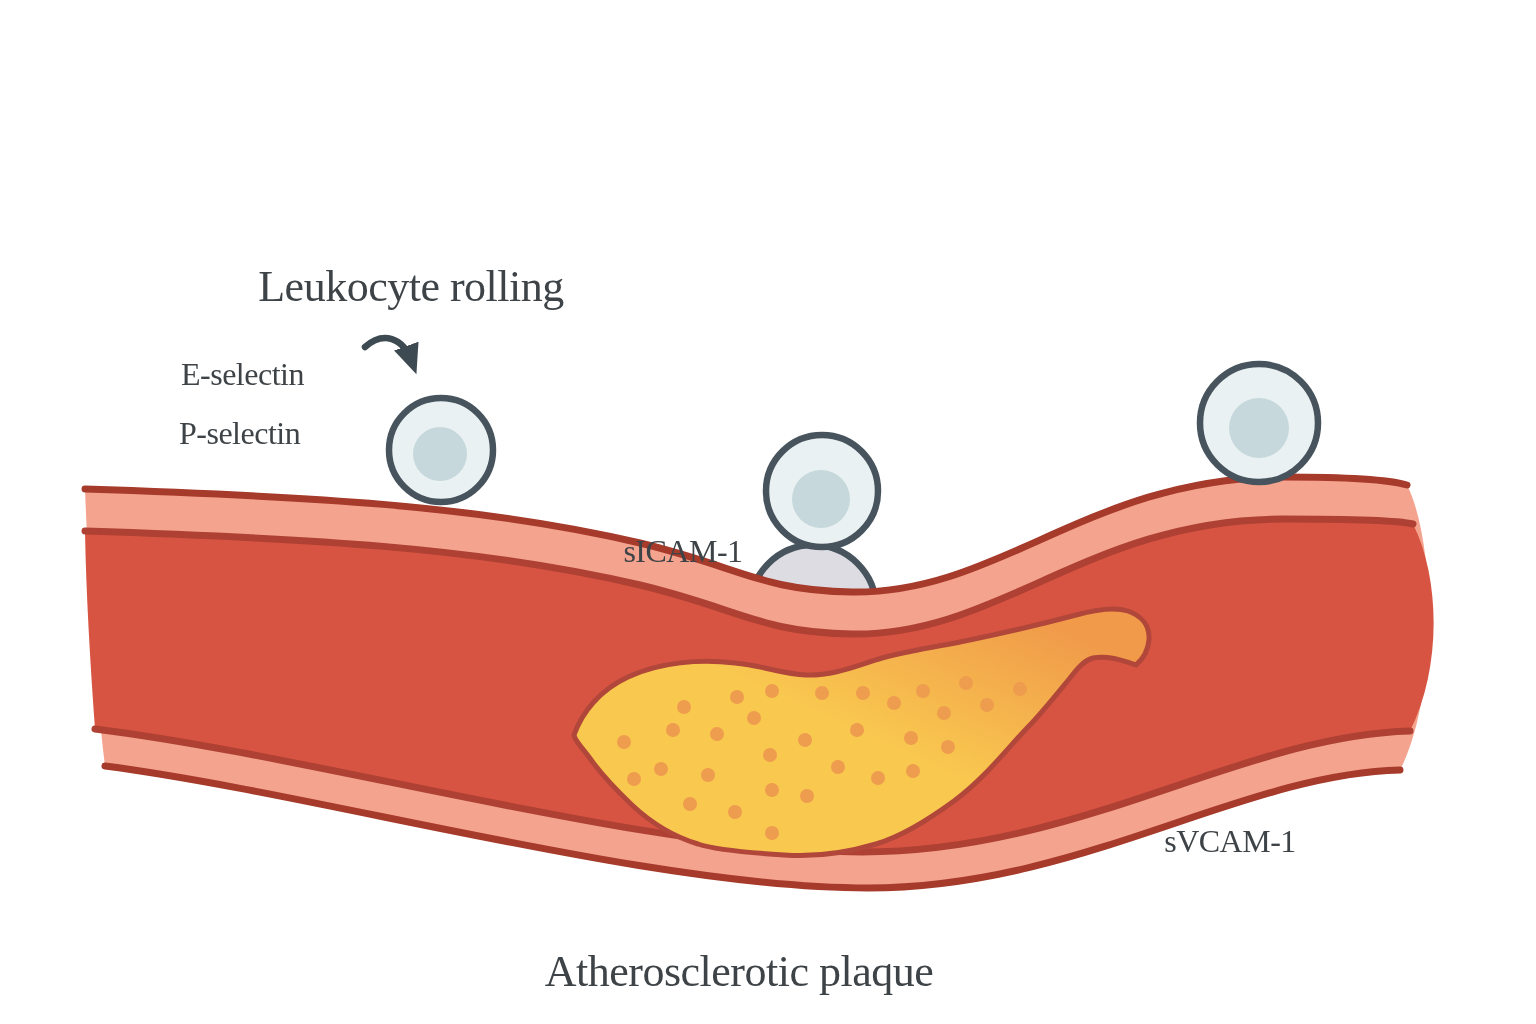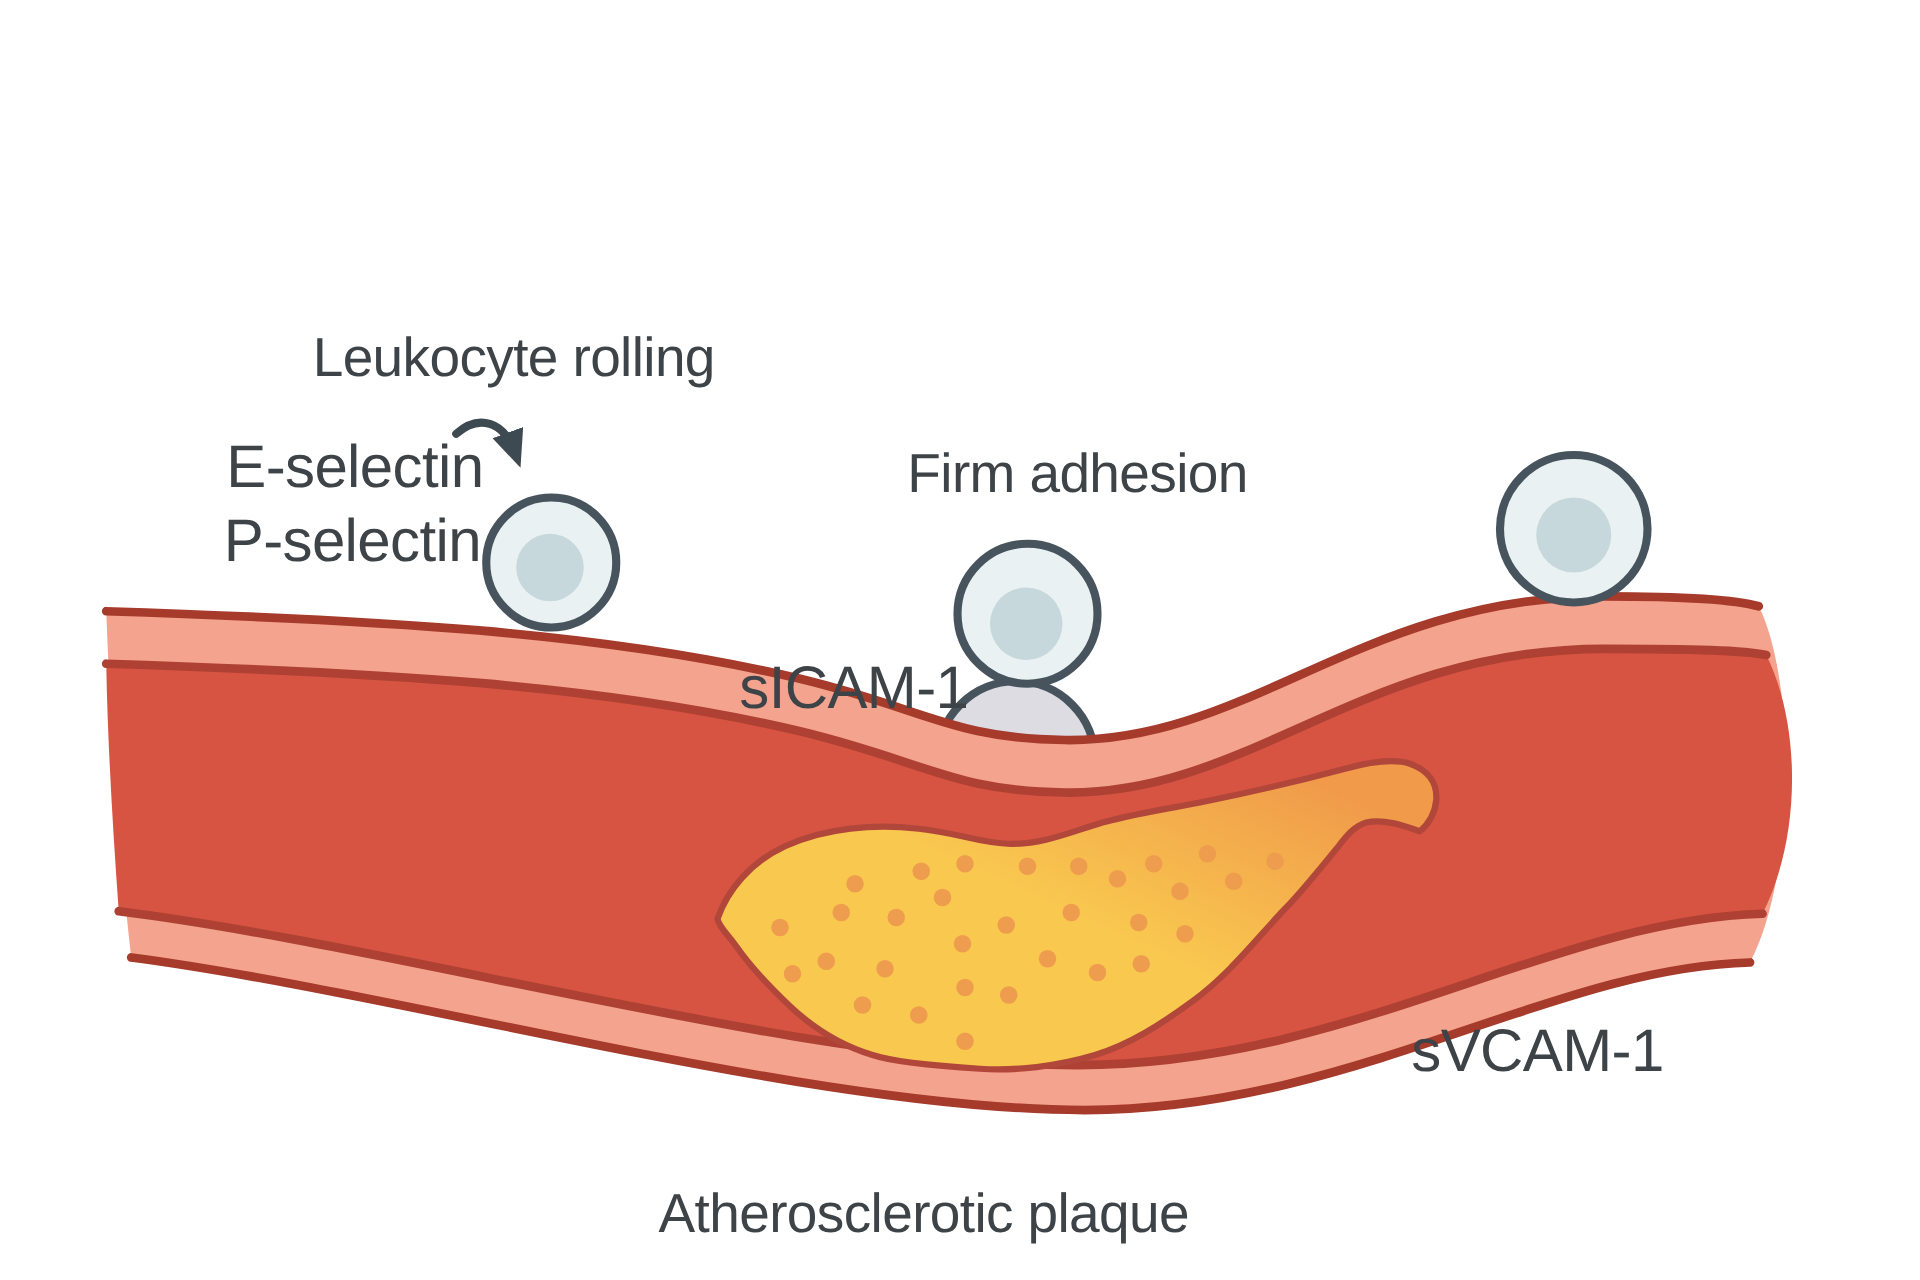--- a/index.html
+++ b/index.html
@@ -6,20 +6,21 @@
   body {
     width: 1536px; height: 1024px;
     background: var(--background, #ffffff);
     font-family: "Liberation Sans", sans-serif;
   }
   .canvas {
     position: relative;
     width: 1527px; height: 1024px;
     overflow: hidden;
     background: var(--background, #ffffff);
+    font-family: Liberation Serif, serif;
   }
   .canvas svg { position: absolute; left: 0; top: 0; }
 
   .wall-fill   { fill: var(--vessel-wall, #f4a38e); }
   .lumen-fill  { fill: var(--lumen, #d85442); }
   .wall-line   { fill: none; stroke-width: 7; stroke-linecap: round; }
   .wall-line.outer { stroke: var(--vessel-outline-outer, #a63a2b); }
   .wall-line.inner { stroke: var(--vessel-outline-inner, #ae4133); }
 
   .plaque {
@@ -41,21 +42,21 @@
 
   .label {
     position: absolute;
     color: var(--label-text, #3e4347);
     font-size: 44px;
     letter-spacing: -0.5px;
     white-space: nowrap;
     transform: translate(-50%, -50%);
     line-height: 1.1;
   }
-  .label.small { font-size: 48px; }
+  .label.small { font-size: 32px; }
   .label.left-anchor { transform: translate(0, -50%); }
 </style>
 </head>
 <body>
 
 <div class="canvas">
 
   <svg width="1536" height="1024" viewBox="0 0 1536 1024">
     <defs>
       <linearGradient id="plaqueGrad" x1="0.15" y1="0.85" x2="0.95" y2="0.1">
@@ -160,21 +161,20 @@
 
     <path class="arrow" marker-end="url(#arrowHead)" d="M 365,347 C 383,331 403,337 412,362"></path>
   </svg>
 
   <div class="label" style="left:411px; top:287px;">Leukocyte rolling</div>
 
   <div class="label small left-anchor" style="left:181px; top:375px;">E-selectin</div>
 
   <div class="label small left-anchor" style="left:179px; top:434px;text-align:center;">P-selectin</div>
 
-  <div class="label" style="left:862px; top:380px;">Firm adhesion</div>
 
   <div class="label small" style="left:683px; top:520px;margin-top:32px;">sICAM-1</div>
 
 
   <div class="label small" style="left:1230px; top:842px;">sVCAM-1</div>
 
   <div class="label" style="left:739px; top:948px;margin-top:24px;">Atherosclerotic plaque</div>
 </div>
 
 </body></html>

